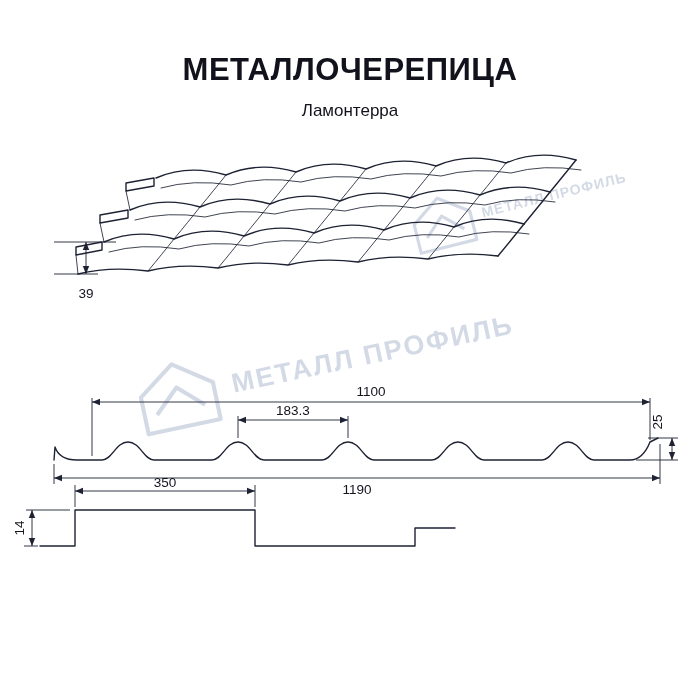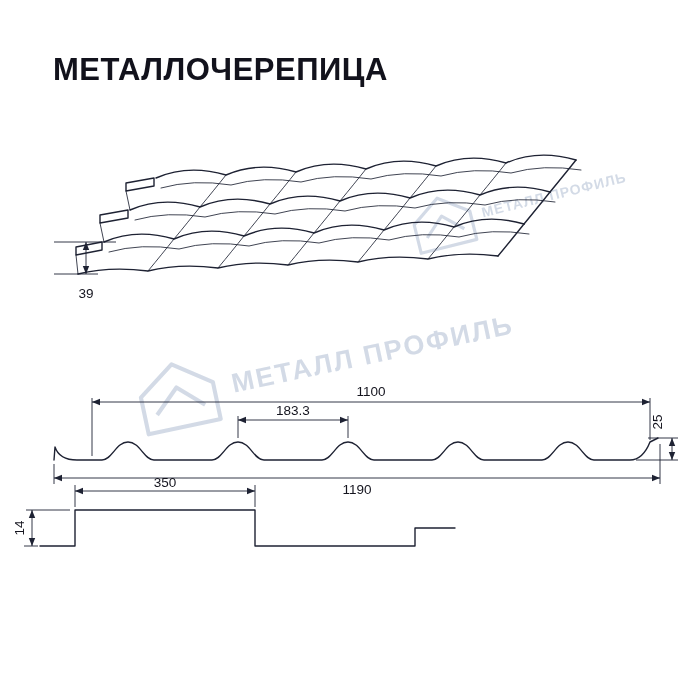--- a/index.html
+++ b/index.html
@@ -1,18 +1,18 @@
 <!DOCTYPE html>
 <html><head>
 <meta charset="utf-8">
 <style>
   html,body{margin:0;padding:0;background:#fff;}
   .page{position:relative;width:700px;height:700px;background:#ffffff;overflow:hidden;
         font-family:"Liberation Sans",sans-serif;color:#14141e;}
-  .titleblock{position:absolute;top:52px;left:17px;right:0;text-align:left;z-index:3;padding-left:36px;}
+  .titleblock{position:absolute;top:52px;left:0;right:0;text-align:center;z-index:3;}
   .titleblock h1{margin:0;font-size:31px;font-weight:bold;letter-spacing:.5px;color:#12121c;}
   .titleblock .subtitle{margin-top:13px;font-size:17px;color:#12121c;}
   .watermark{position:absolute;display:flex;align-items:center;color:#b6c3d6;opacity:.6;
              pointer-events:none;z-index:1;transform-origin:left center;}
   .wm-a{left:412px;top:202px;transform:rotate(-14deg);gap:8px;}
   .wm-a .wm-logo{width:64px;height:56px;}
   .wm-a .wm-text{font-size:14px;font-weight:bold;letter-spacing:1px;white-space:nowrap;}
   .wm-b{left:138px;top:368px;transform:rotate(-12deg);gap:14px;}
   .wm-b .wm-logo{width:82px;height:72px;}
   .wm-b .wm-text{font-size:27px;font-weight:bold;letter-spacing:2px;white-space:nowrap;}
@@ -25,20 +25,21 @@
   .dim{fill:none;stroke:#1e2233;stroke-width:.9;}
   svg text{font-family:"Liberation Sans",sans-serif;font-size:13.5px;fill:#14141e;}
 </style>
 </head>
 <body>
 
 <div class="page">
 
   <header class="titleblock">
     <h1>МЕТАЛЛОЧЕРЕПИЦА</h1>
+    <div class="subtitle">Ламонтерра</div>
   </header>
 
   <div class="watermark wm-a">
     <svg class="wm-logo" viewBox="0 0 100 88">
       <path d="M50,5 L95,37 L95,83 L5,83 L5,37 Z" fill="none" stroke="currentColor" stroke-width="5" stroke-linejoin="round"></path>
       <path d="M20,62 L50,34 L80,62" fill="none" stroke="currentColor" stroke-width="5" stroke-linejoin="round"></path>
     </svg>
     <span class="wm-text">МЕТАЛЛ ПРОФИЛЬ</span>
   </div>
 

